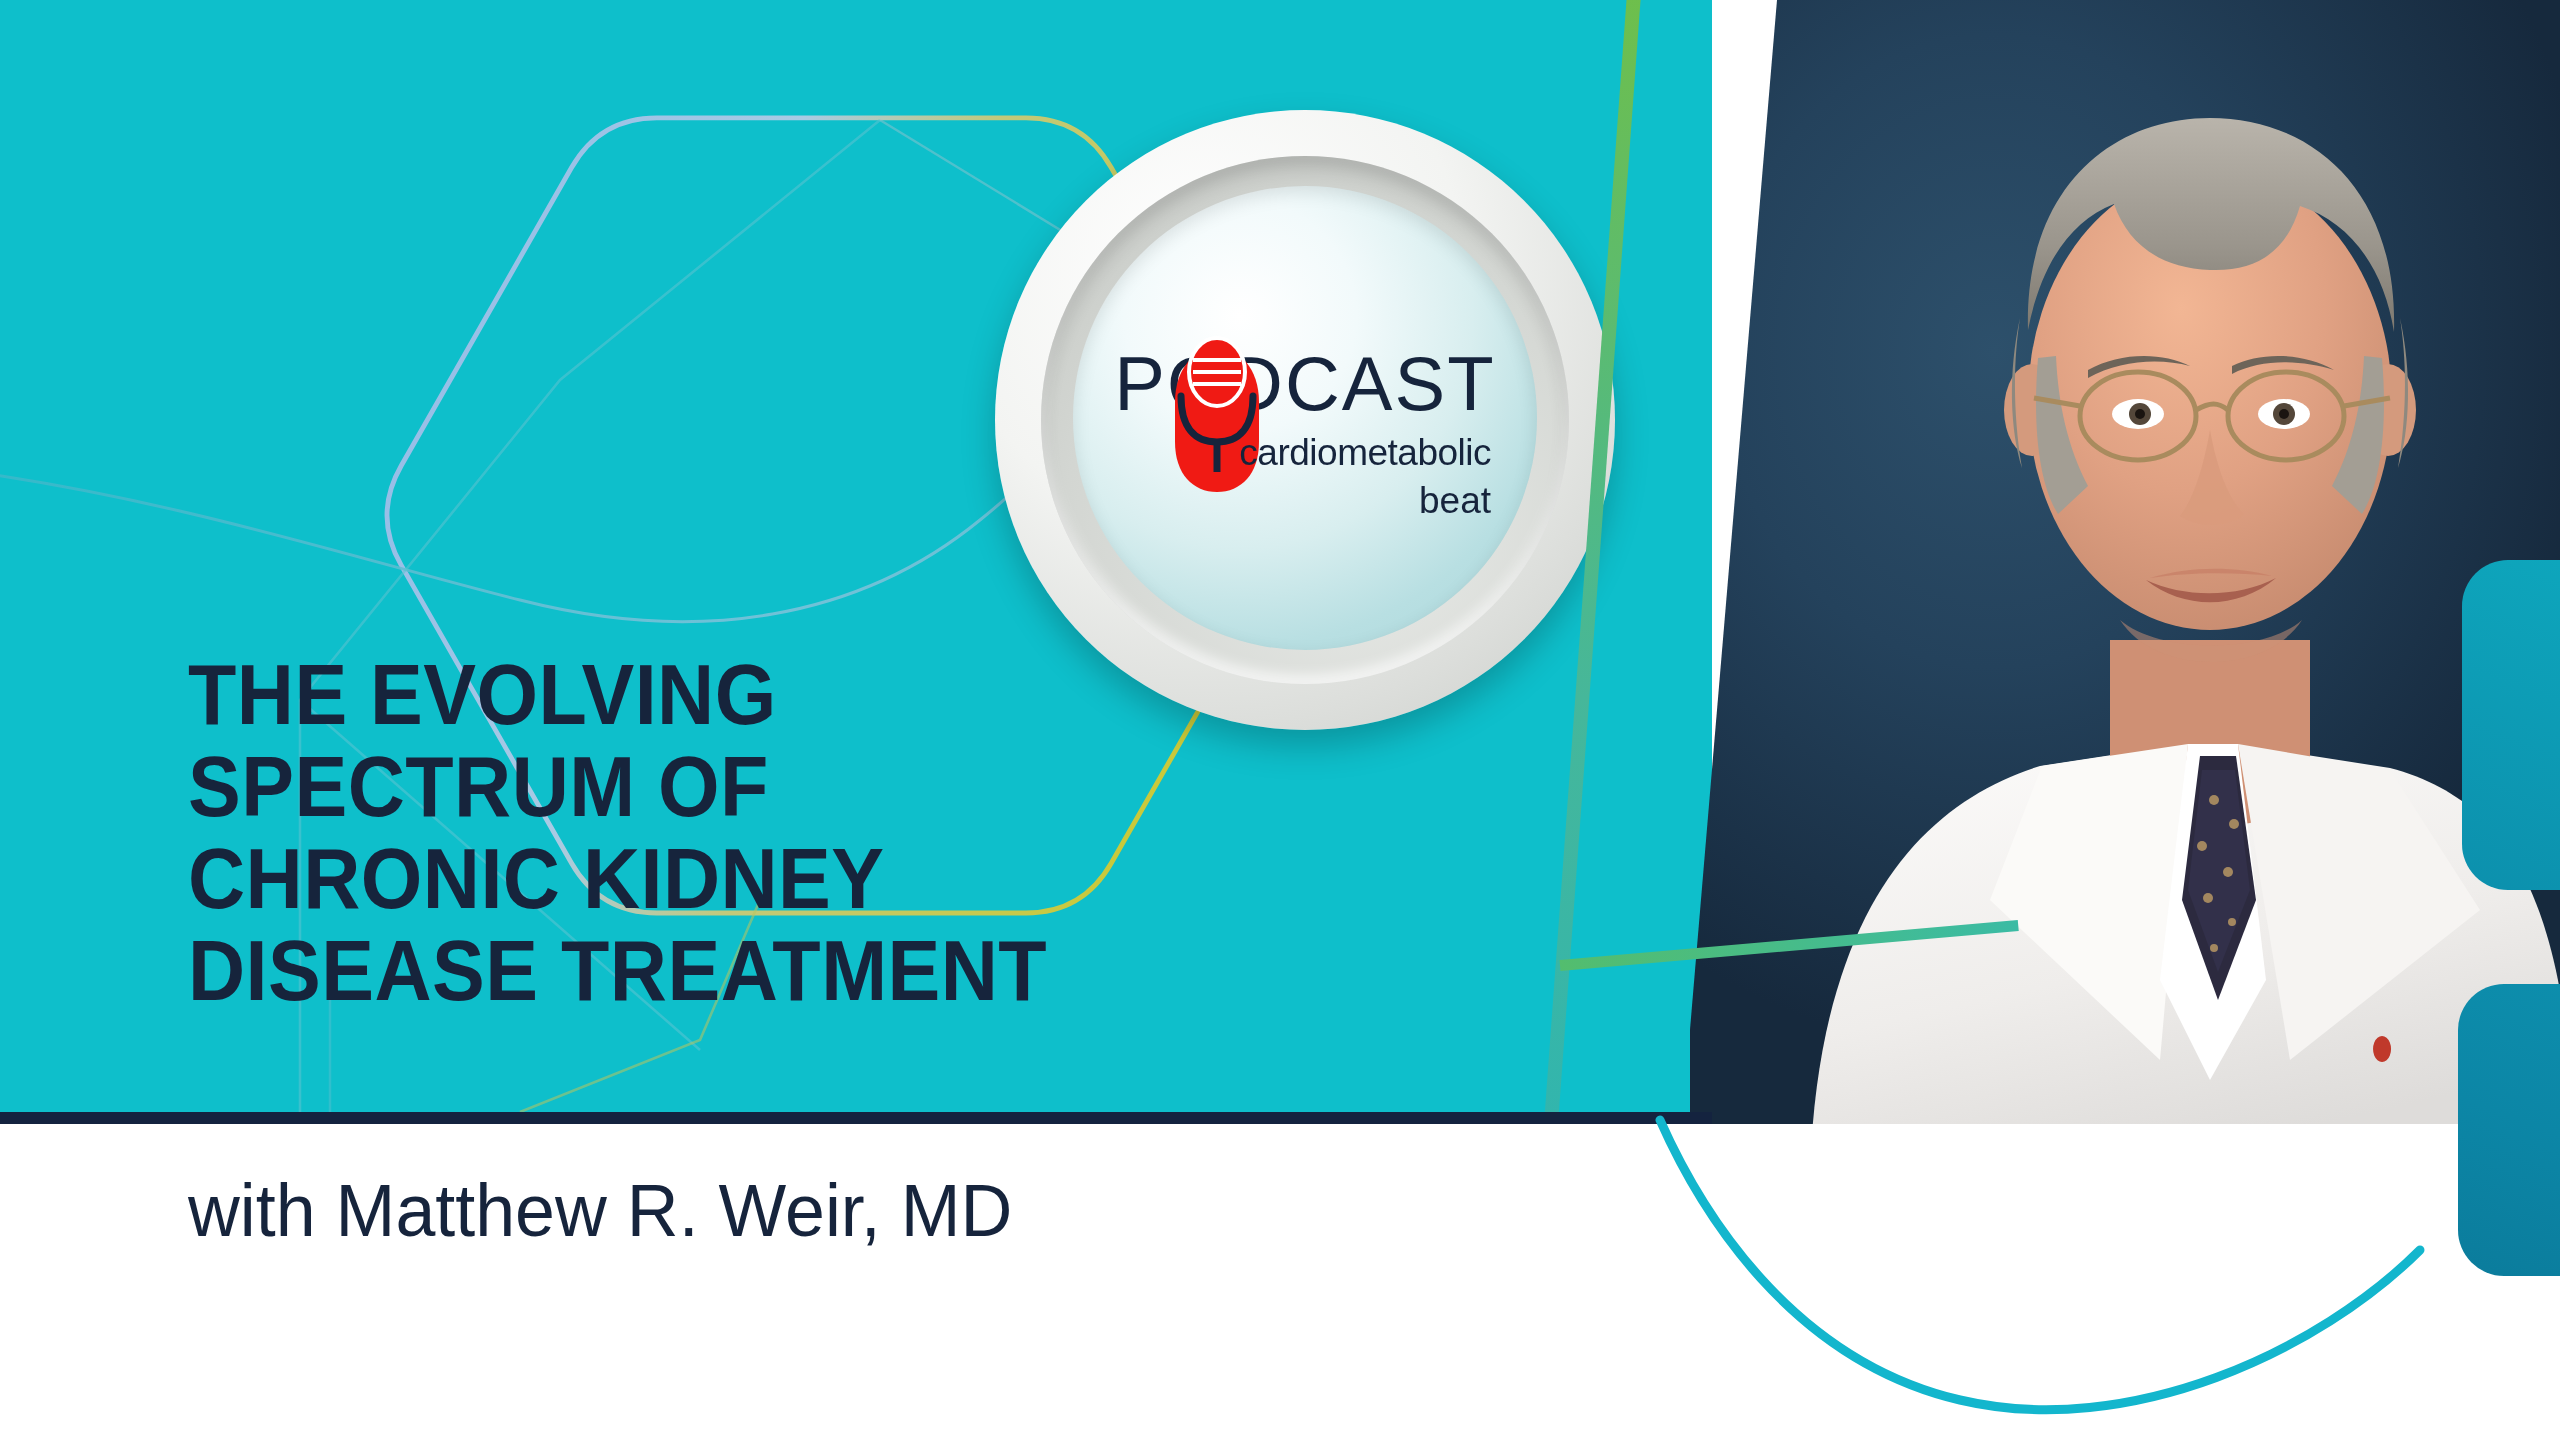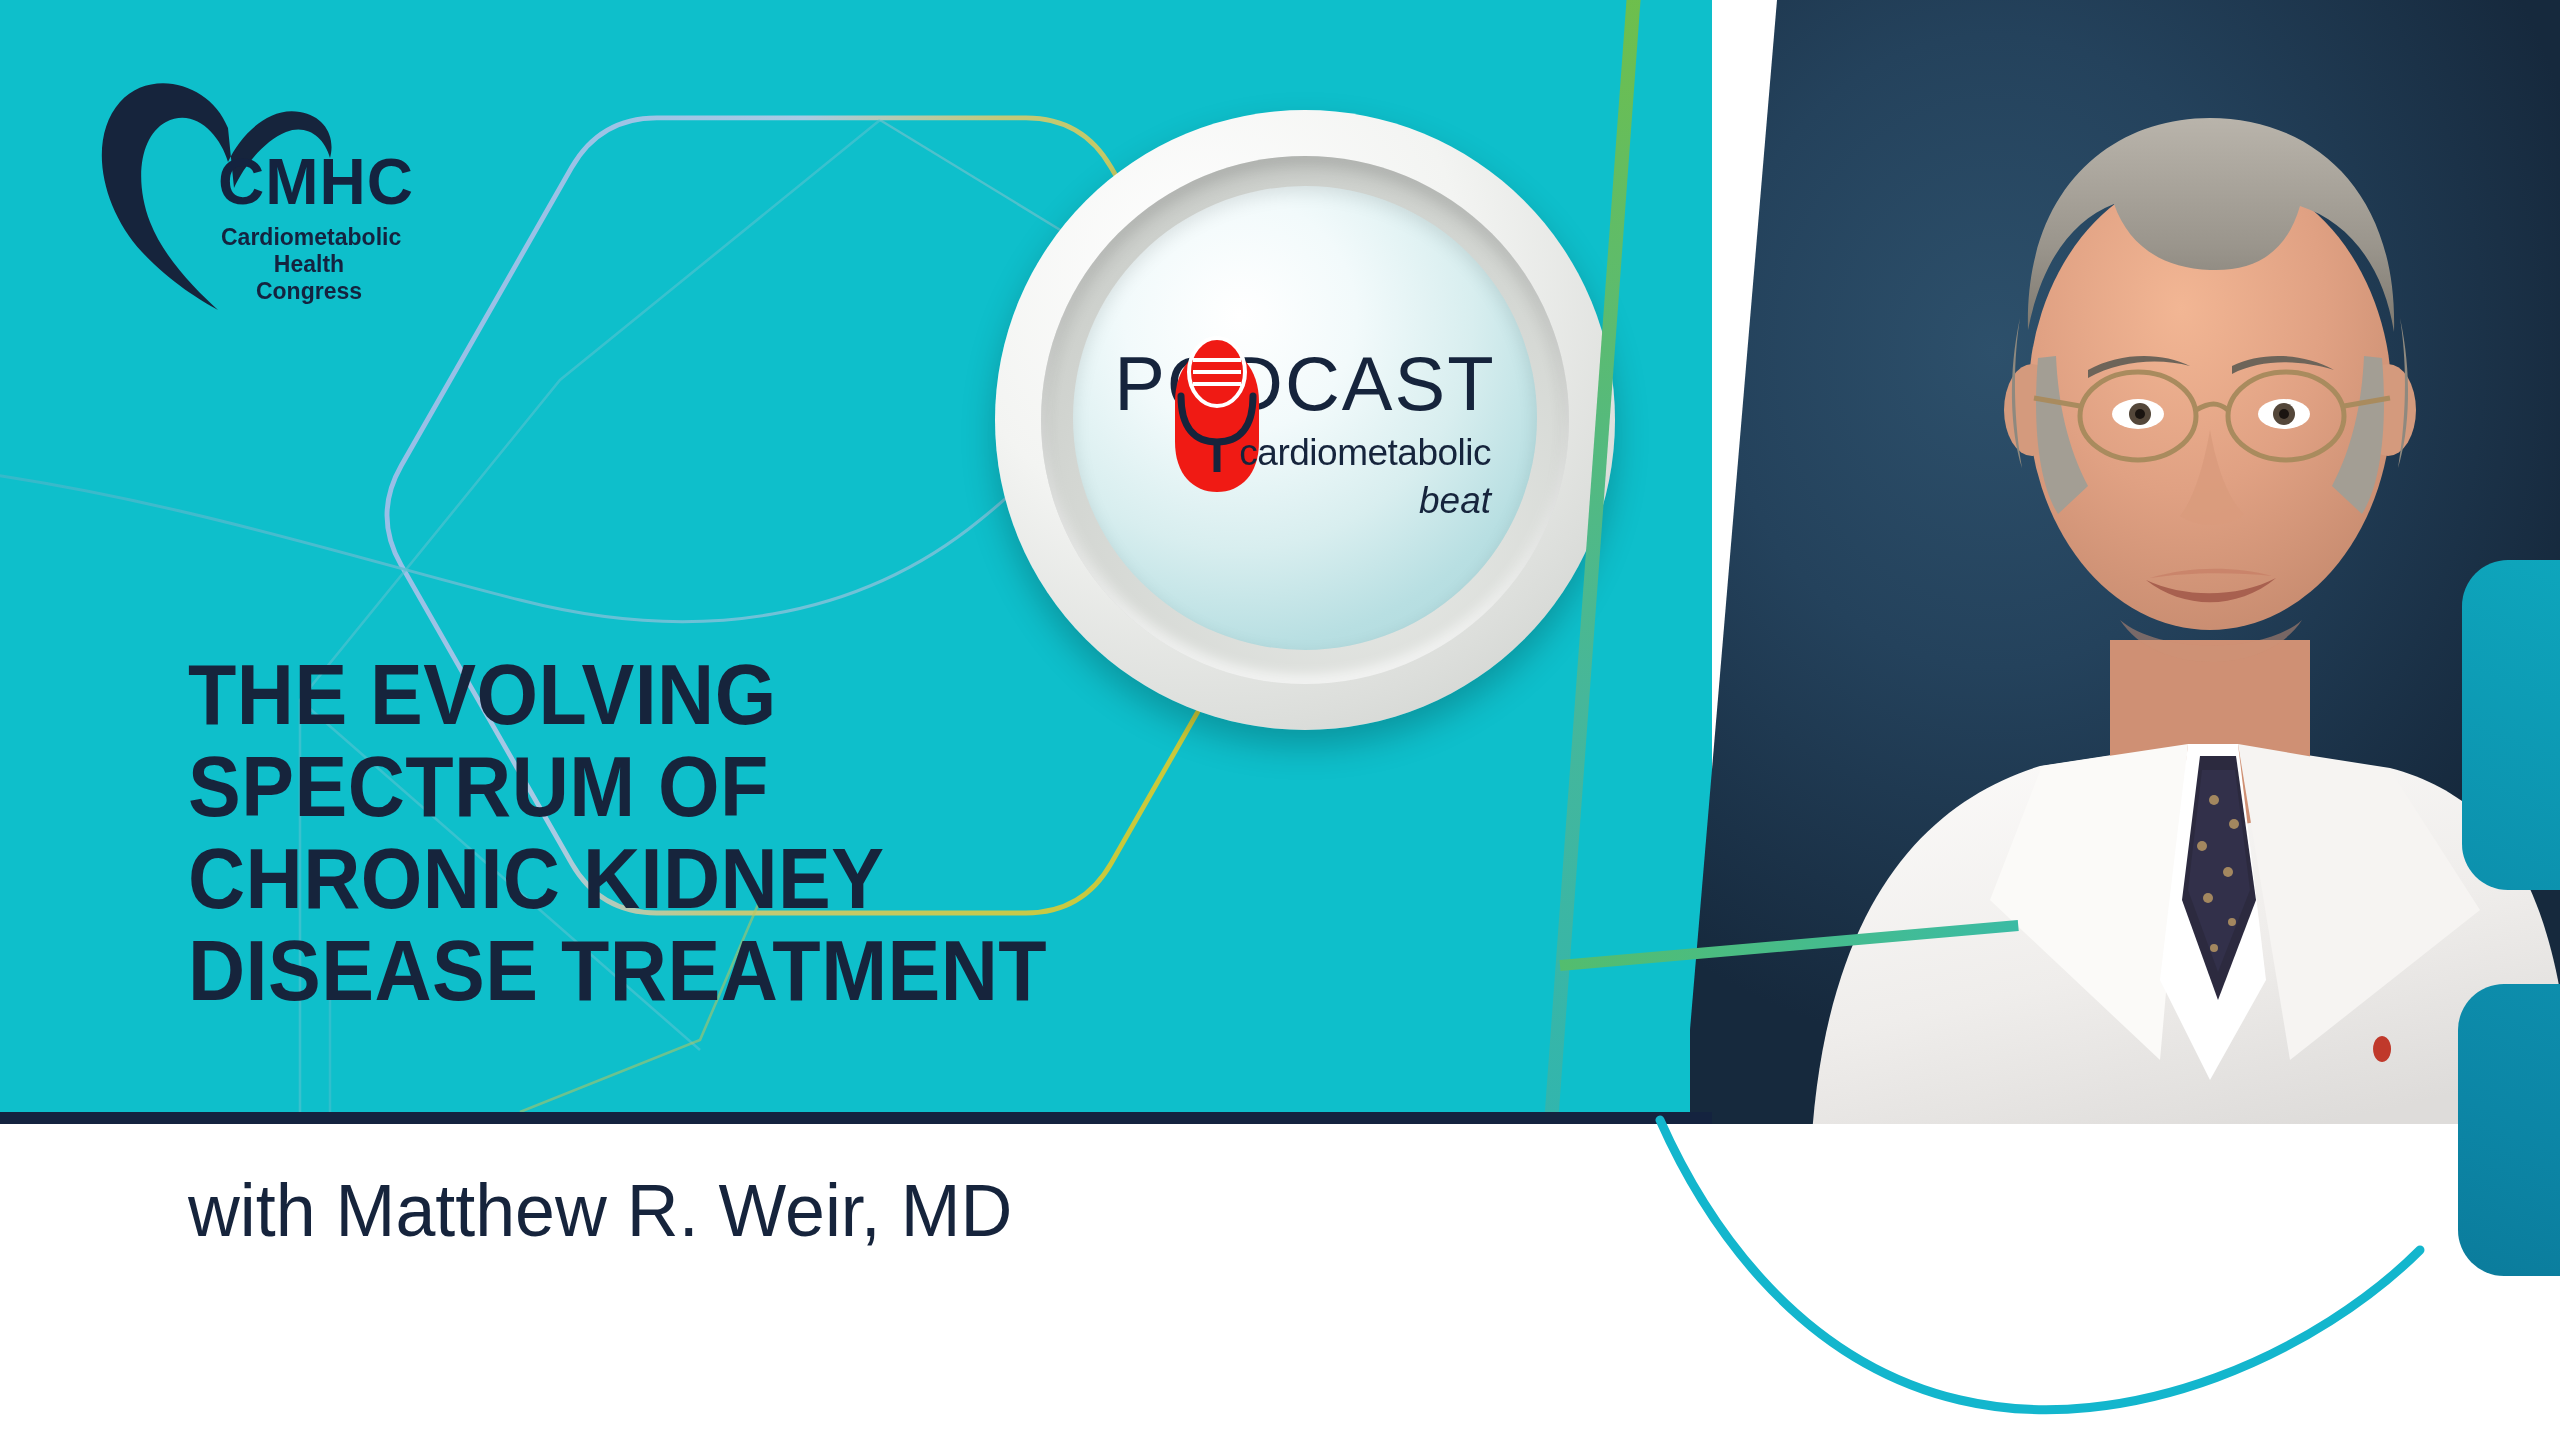--- a/index.html
+++ b/index.html
@@ -110,21 +110,21 @@
     font-size:76px; font-weight:normal; letter-spacing:2px;
     color:#16243c; text-align:center; line-height:1;
   }
   .pod-sub1 {
     position:absolute; left:88px; top:248px; width:330px;
     font-size:37px; color:#16243c; text-align:right; line-height:1;
     letter-spacing:-0.5px;
   }
   .pod-sub2 {
     position:absolute; left:88px; top:296px; width:330px;
-    font-size:37px; color:#16243c; text-align:right; line-height:1;font-style:italic;
+    font-size:37px; color:#16243c; text-align:right; line-height:1;
   }
   .mic { position:absolute; left:88px; top:138px; width:112px; height:176px; }
 
   
   .headline {
     position:absolute; left:188px; top:648px; width:1220px;
     color:#16243c;
     font-size:86px; font-weight:bold; line-height:1.07;
     letter-spacing:0.5px;
     text-transform:uppercase;
@@ -166,42 +166,20 @@
       <path d="M -40 470 C 180 500 360 560 520 600 C 700 646 860 618 980 520 C 1070 448 1110 380 1175 300" fill="none" stroke="url(#hexgrad2)" stroke-width="3" opacity="0.85"></path>
       <path d="M 300 1112 L 300 700 L 560 380 L 880 120" fill="none" stroke="#5cc3d2" stroke-width="2.6" opacity="0.55"></path>
       <path d="M 300 700 L 700 1050" fill="none" stroke="#63c5d3" stroke-width="2.6" opacity="0.5"></path>
       <path d="M 880 120 L 1175 300" fill="none" stroke="#9fc3cf" stroke-width="2.4" opacity="0.45"></path>
 
       <path d="M 330 980 L 330 1112" fill="none" stroke="#52c0cf" stroke-width="2.6" opacity="0.5"></path>
       <path d="M 520 1112 L 700 1040 L 760 900" fill="none" stroke="#b9c55f" stroke-width="2.6" opacity="0.55"></path>
     </svg>
   </div>
 
-  <div class="logo">
-    <svg class="logo-heart" viewBox="0 0 320 250">
-      <path d="M150 66
-               C 132 20, 72 6, 42 40
-               C 10 76, 22 144, 64 190
-               C 92 220, 122 238, 140 248
-               C 118 228, 86 196, 72 160
-               C 56 118, 62 74, 88 60
-               C 116 45, 142 72, 150 100
-               C 162 74, 190 44, 222 50
-               C 246 54, 258 74, 252 96
-               C 246 74, 228 62, 208 70
-               C 186 79, 166 104, 156 126
-               Z" fill="#16243c"></path>
-    </svg>
-    <div class="logo-cmhc">CMHC</div>
-    <div class="logo-sub">
-      <div>Cardiometabolic</div>
-      <div>Health</div>
-      <div>Congress</div>
-    </div>
-  </div>
 
   <div class="badge">
     <div class="badge-outer"></div>
     <div class="badge-ring"></div>
     <div class="badge-inner"></div>
     <div class="badge-text">
       <div class="pod-word">PODCAST</div>
       <svg class="mic" viewBox="0 0 112 176">
 
         <path d="M14 78 C14 44 34 24 56 24 C78 24 98 44 98 78 L98 118 C98 150 80 168 56 168 C32 168 14 150 14 118 Z" fill="#f01a14"></path>

